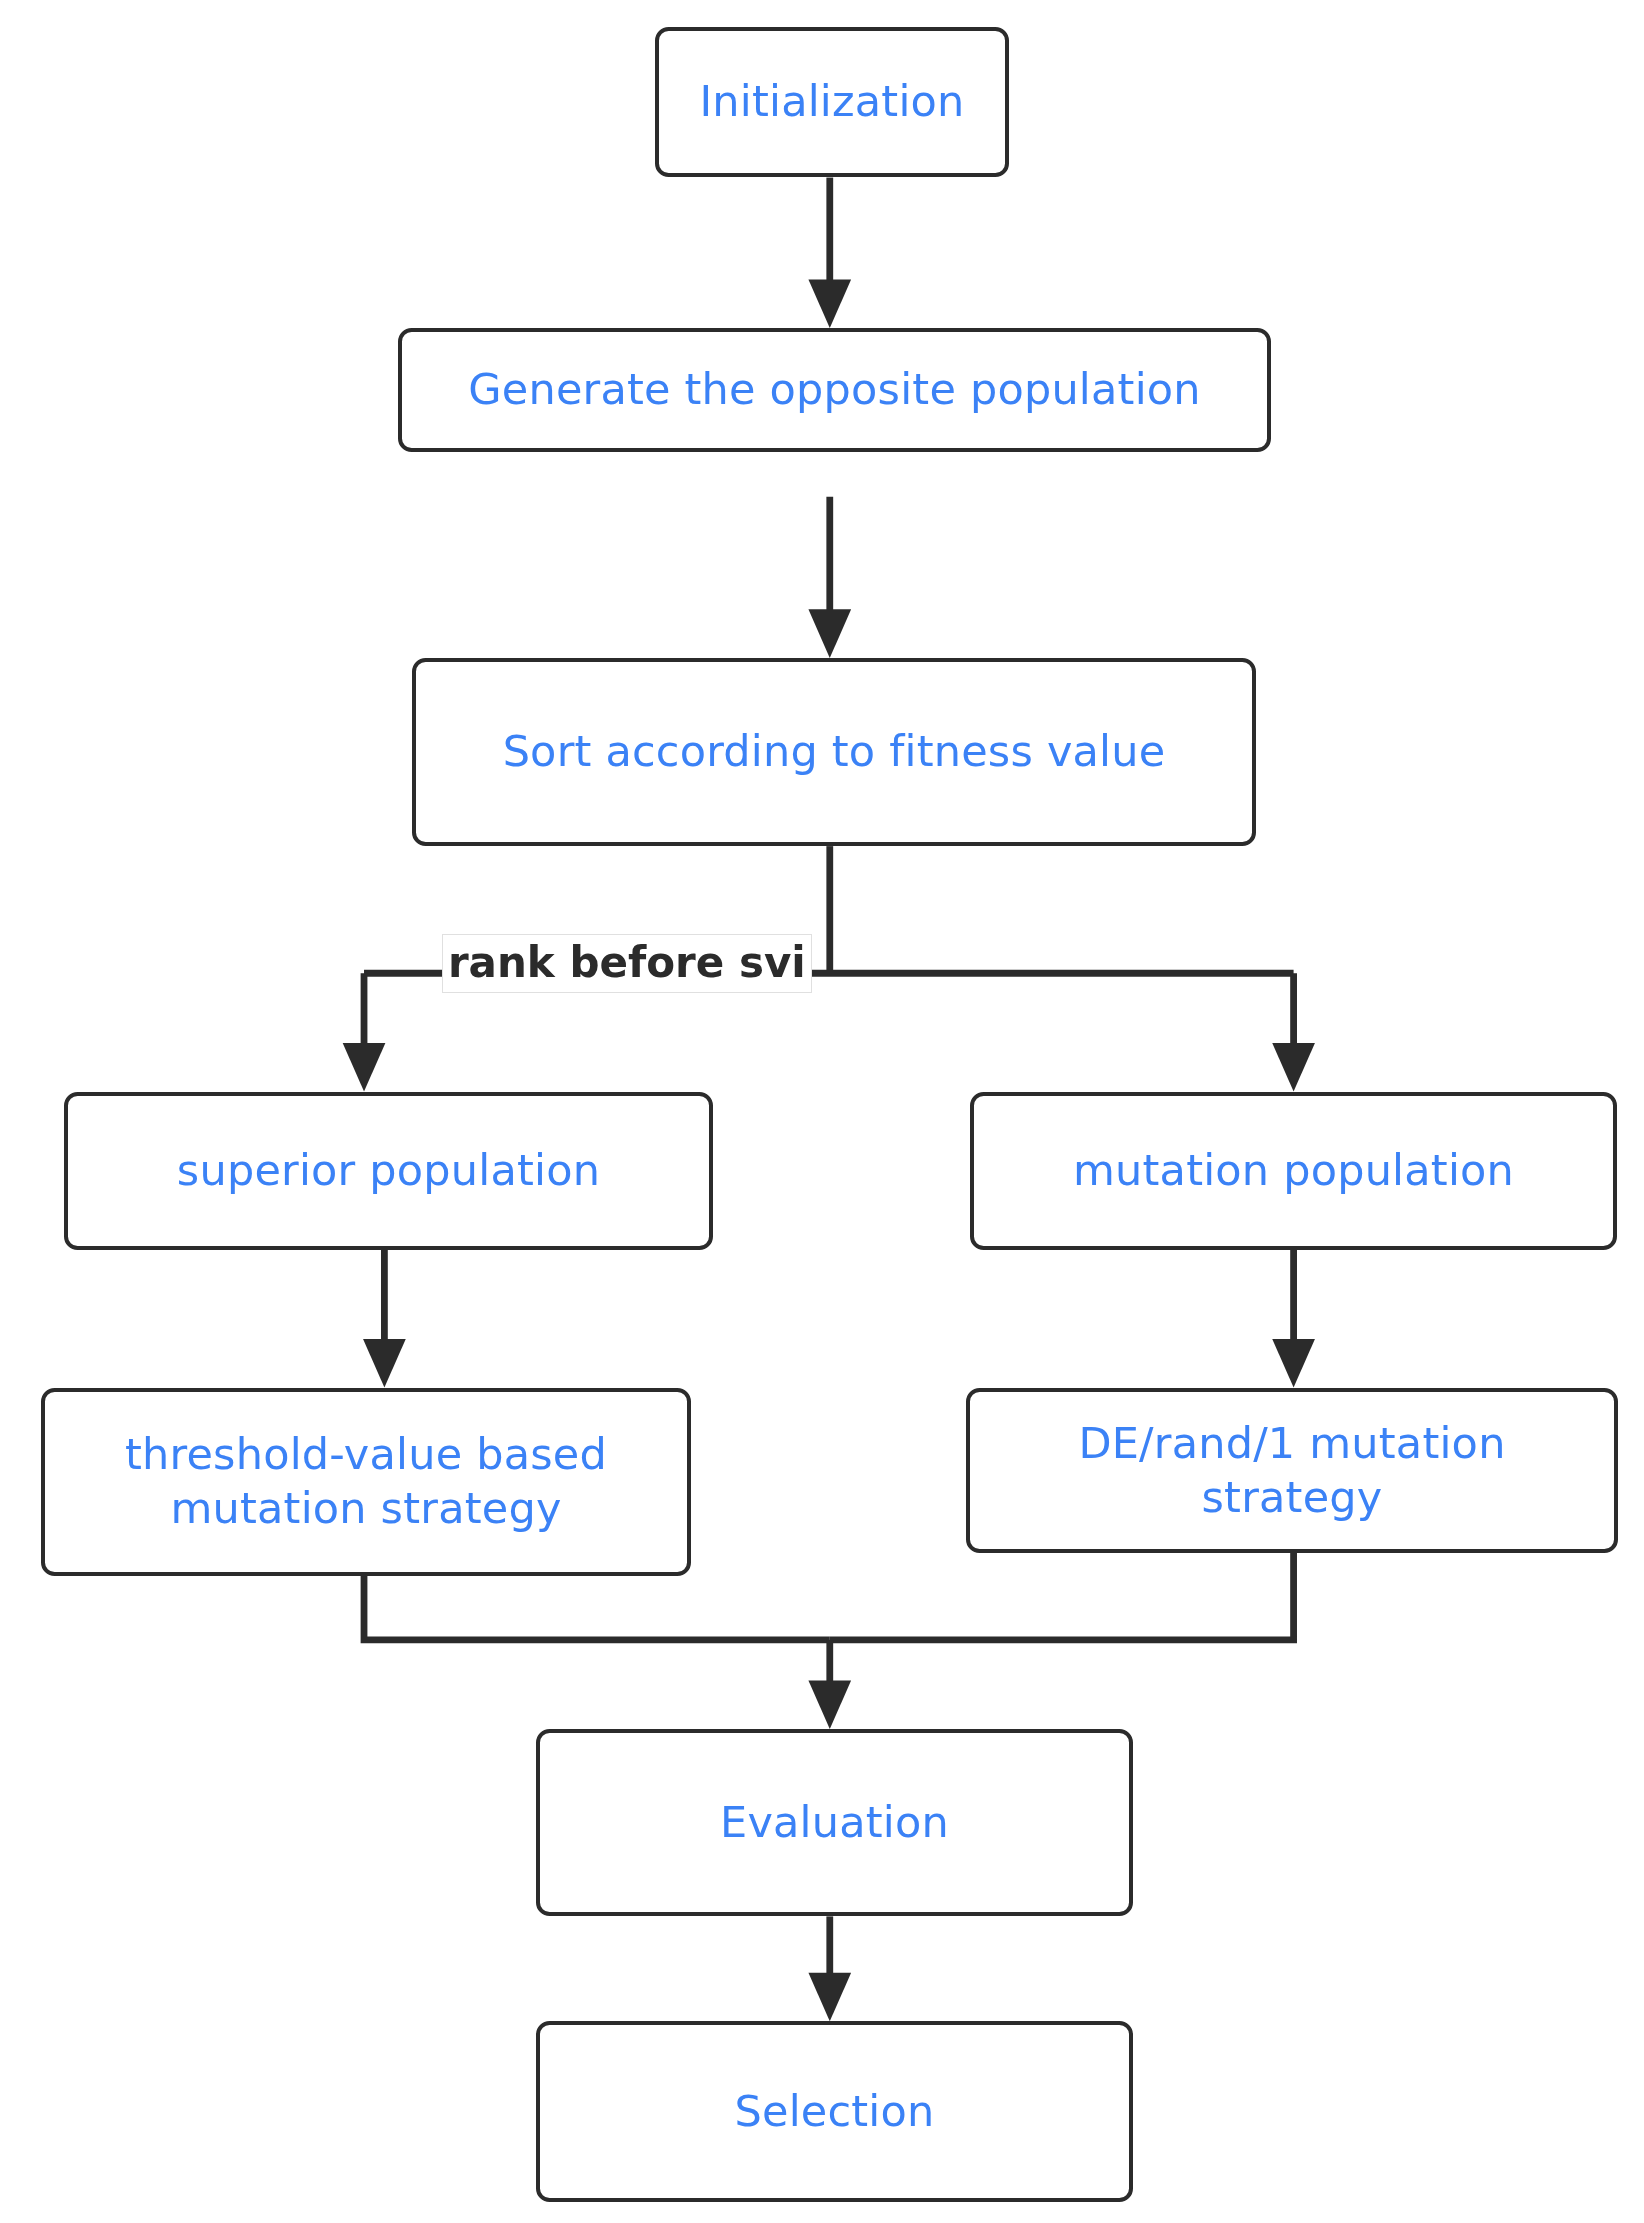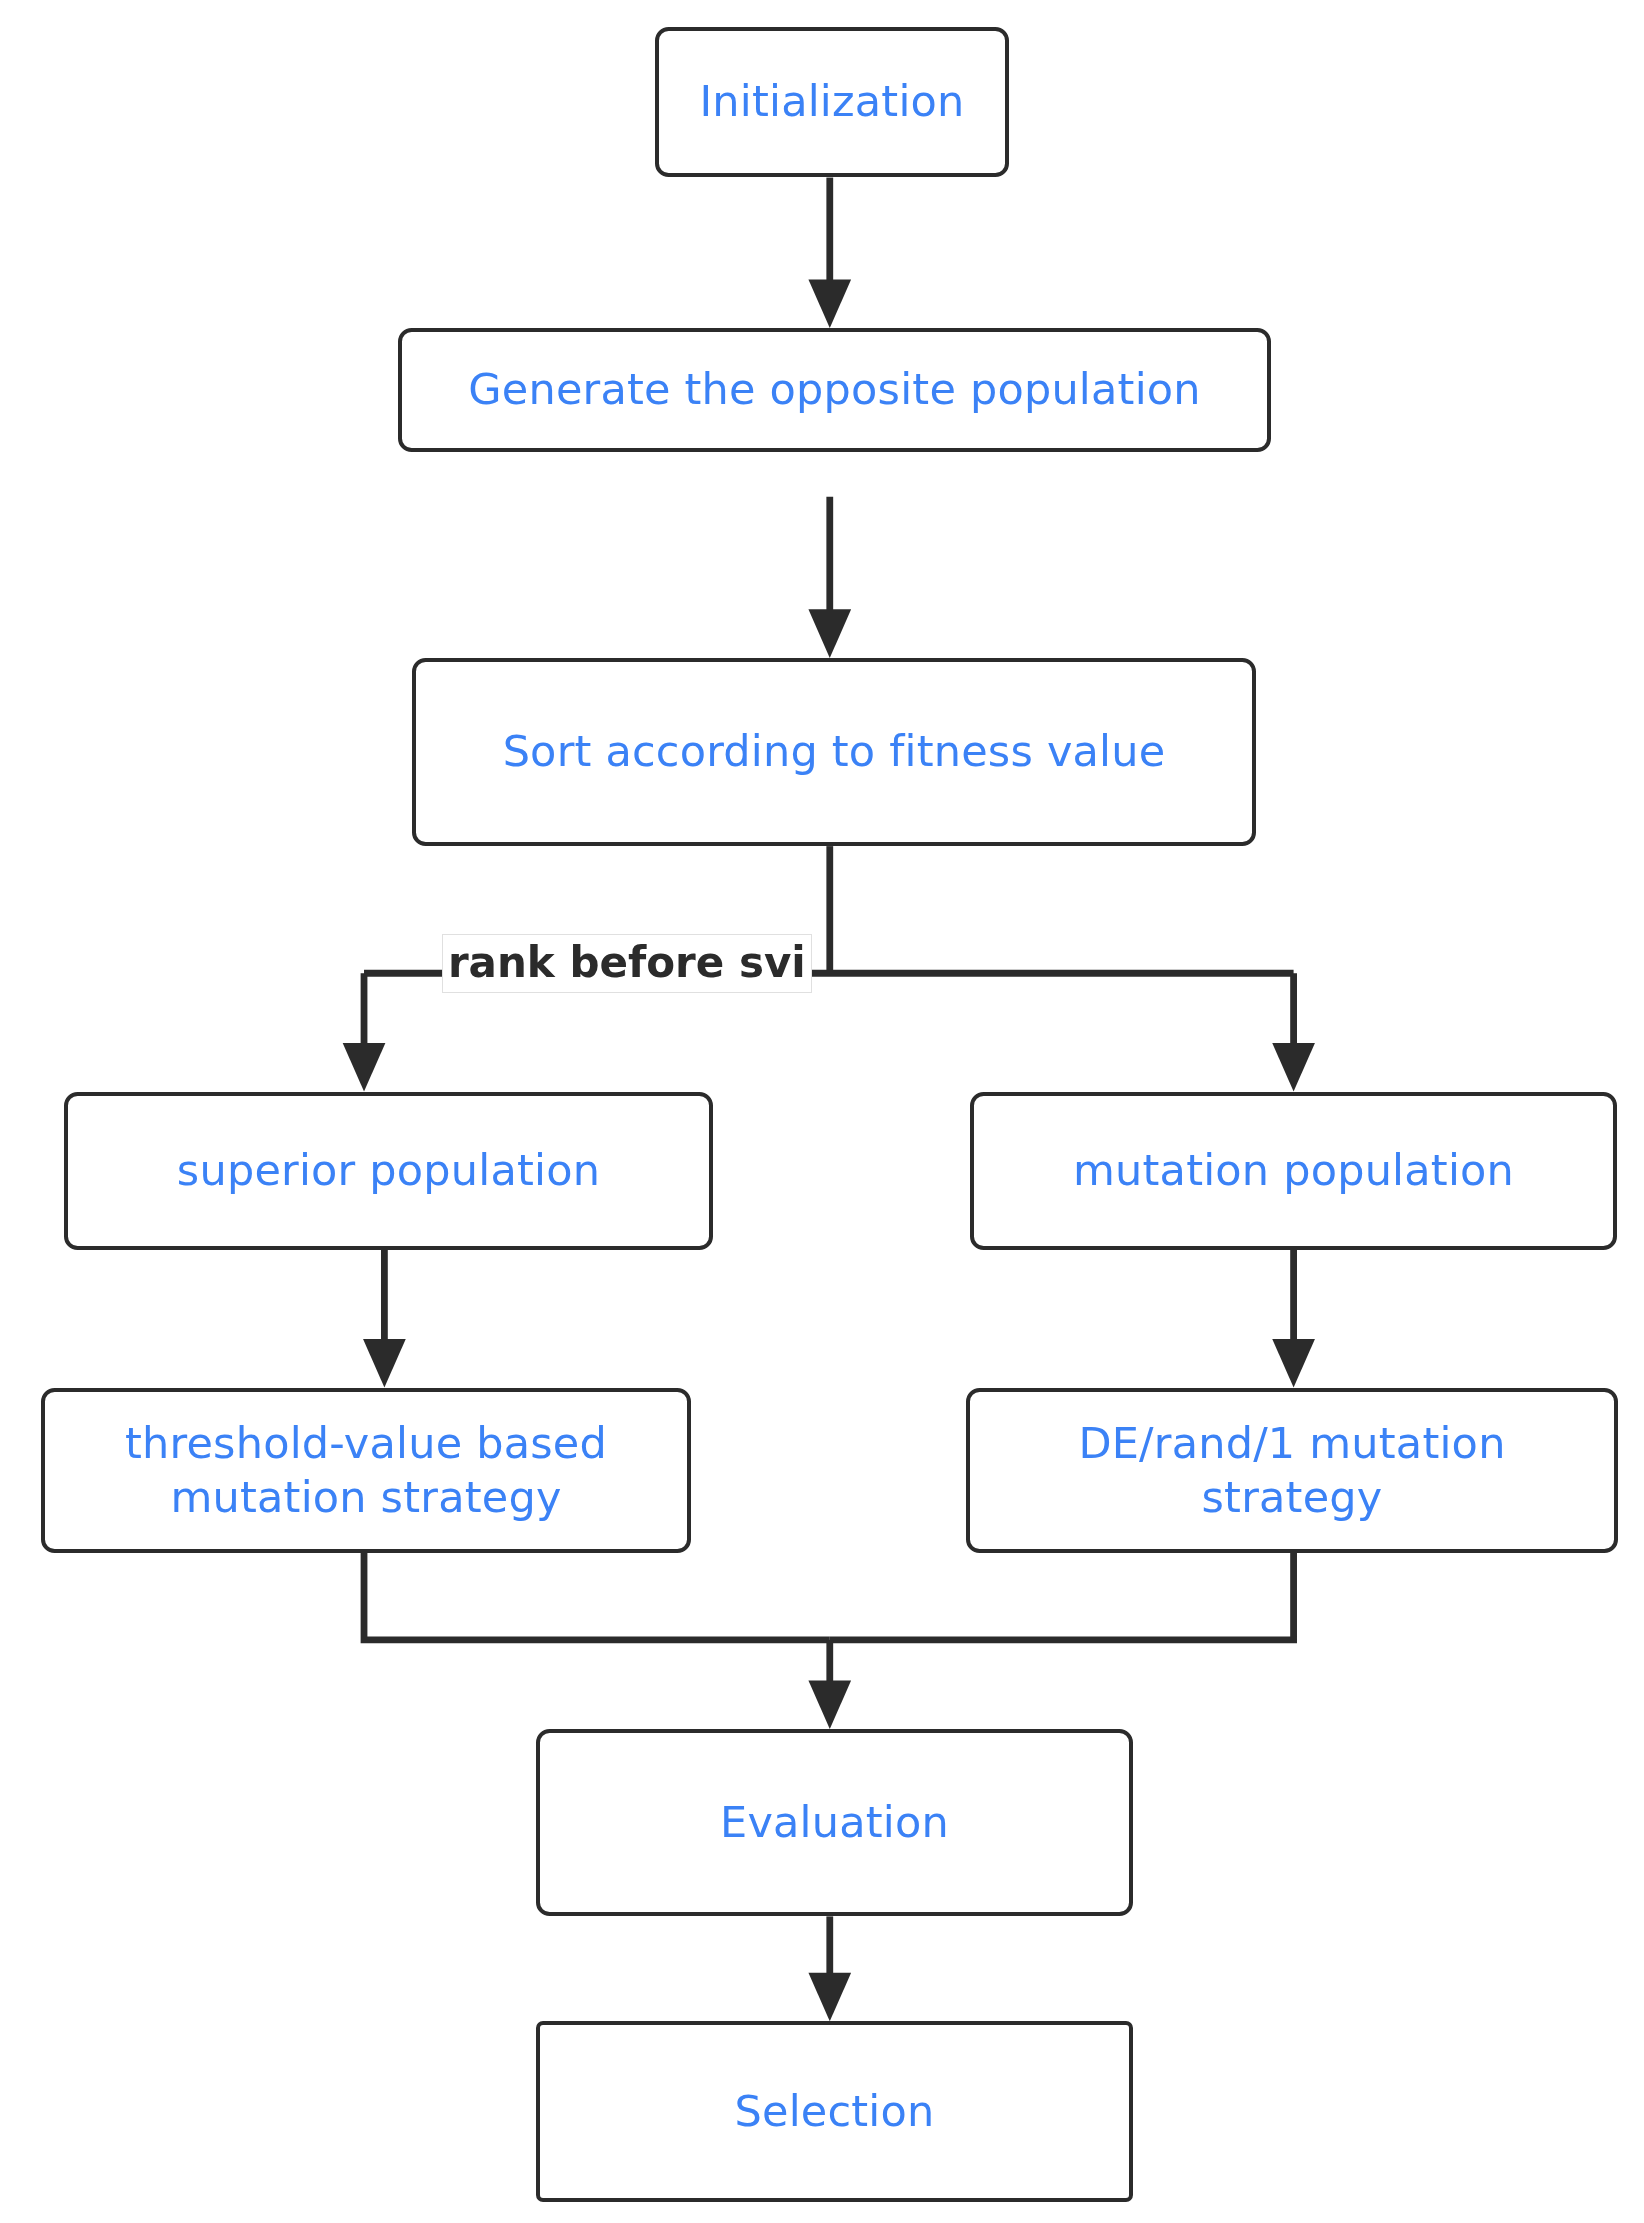--- a/index.html
+++ b/index.html
@@ -153,32 +153,32 @@
 
 
   <div class="node" style="left:64px; top:1092px; width:649px; height:158px;">
     <span class="node-label">superior population</span>
   </div>
 
   <div class="node" style="left:970px; top:1092px; width:647px; height:158px;">
     <span class="node-label">mutation population</span>
   </div>
 
-  <div class="node" style="left:41px; top:1388px; width:650px; height:165px;">
+  <div class="node" style="left:41px; top:1388px; width:650px; height:188px;">
     <span class="node-label">threshold-value based
 mutation strategy</span>
   </div>
 
   <div class="node" style="left:966px; top:1388px; width:652px; height:165px;">
     <span class="node-label">DE/rand/1 mutation
 strategy</span>
   </div>
 
   <div class="node" style="left:536px; top:1729px; width:597px; height:187px;">
     <span class="node-label">Evaluation</span>
   </div>
 
-  <div class="node" style="left:536px; top:2021px; width:597px; height:181px;border-radius:7px;">
+  <div class="node" style="left:536px; top:2021px; width:597px; height:181px;">
     <span class="node-label">Selection</span>
   </div>
 
 </div>
 
 
 </body></html>

